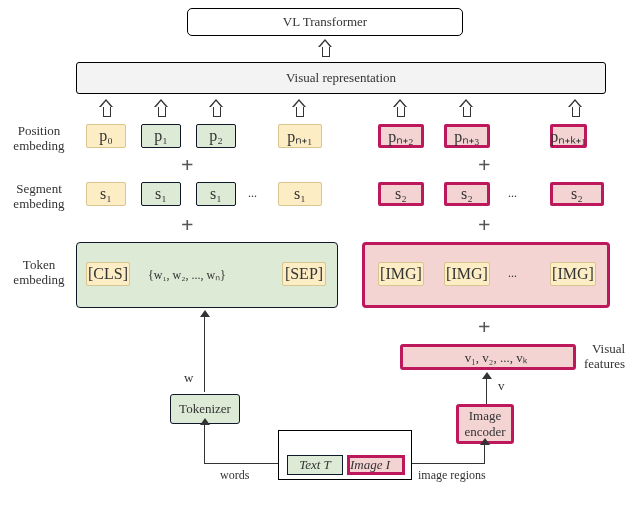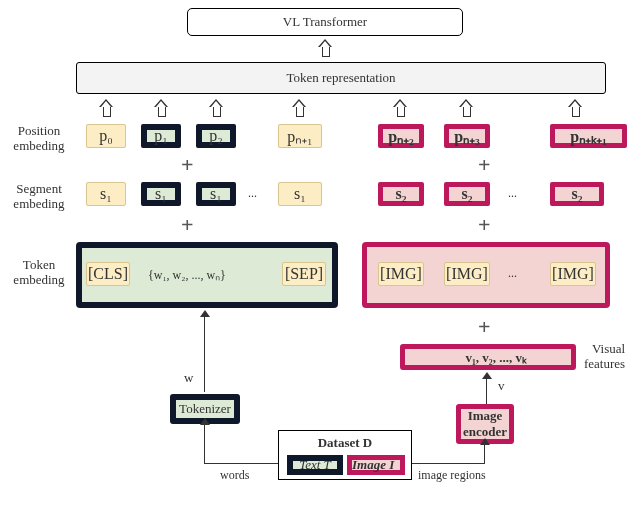--- a/index.html
+++ b/index.html
@@ -16,22 +16,22 @@
   .abs { position: absolute; }
   .box {
     border: 1px solid #333;
     background: #fff;
     display: flex;
     align-items: center;
     justify-content: center;
     border-radius: 2px;
   }
   .yellow { background: #fdedc4; border: 1px solid #d9c590; }
-  .green  { background: #dcead6; border: 6px solid #0f172a; }
-  .pink   { background: #f4d3d3; border: 5px solid #be185d; font-weight: bold; }
+  .green  { background: #dcead6; border: 1px solid #0f172a; }
+  .pink   { background: #f4d3d3; border: 3px solid #be185d; }
   .plain-border { border: 1px solid #000; background:#fff; }
   .label-left {
     position: absolute;
     text-align: center;
     width: 70px;
     line-height: 1.15;
   }
   .label-right {
     position: absolute;
     text-align: right;
@@ -114,21 +114,21 @@
 
 <div class="abs box plain-border" style="left:187px; top:8px; width:276px; height:28px; border-radius:5px;">
   <span>VL Transformer</span>
 </div>
 
 <div class="upArrow abs" style="left:319px; top:40px;">
     <span class="fill"></span>
   </div>
 
 <div class="abs box plain-border" style="left:76px; top:62px; width:530px; height:32px; border-radius:3px; background:#f3f3f3;">
-  <span>Token representation</span>
+  <span>Visual representation</span>
 </div>
 
 <div class="upArrow abs" style="left:100px; top:100px;">
     <span class="fill"></span>
   </div>
 <div class="upArrow abs" style="left:155px; top:100px;">
     <span class="fill"></span>
   </div>
 <div class="upArrow abs" style="left:210px; top:100px;">
     <span class="fill"></span>
@@ -160,21 +160,21 @@
   </div>
 <div class="abs token yellow" style="left:278px; top:124px; width:44px;">
     <span>pₙ₊₁</span>
   </div>
 <div class="abs token pink" style="left:378px; top:124px; width:46px;">
     <span>pₙ₊₂</span>
   </div>
 <div class="abs token pink" style="left:444px; top:124px; width:46px;">
     <span>pₙ₊₃</span>
   </div>
-<div class="abs token pink" style="left:550px; top:124px; width:77px;">
+<div class="abs token pink" style="left:550px; top:124px; width:37px;">
     <span>pₙ₊ₖ₊₁</span>
   </div>
 
 <div class="plus" style="left:181px; top:154px;">+</div>
 <div class="plus" style="left:478px; top:154px;">+</div>
 
 <div class="label-left" style="left:4px; top:182px; white-space:pre-line;">Segment
 embeding</div>
 
 <div class="abs token yellow" style="left:86px; top:182px; width:40px;">
@@ -247,21 +247,20 @@
 <div class="abs green" style="left:170px; top:394px; width:70px; height:30px; border-radius:3px; display:flex; align-items:center; justify-content:center;">
   <span>Tokenizer</span>
 </div>
 
 <div class="abs pink" style="left:456px; top:404px; width:58px; height:40px; border-radius:3px; display:flex; align-items:center; justify-content:center; text-align:center; white-space:pre-line;">
   <span>Image
 encoder</span>
 </div>
 
 <div class="abs plain-border" style="left:278px; top:430px; width:134px; height:50px; border-width:1.5px;">
-  <div class="abs" style="left:0; right:0; top:4px; text-align:center; font-weight:700;">Dataset D</div>
   <div class="abs green" style="left:8px; top:24px; width:56px; height:20px; display:flex; align-items:center; justify-content:center; font-style:italic;">
     <span>Text T</span>
   </div>
   <div class="abs pink" style="left:68px; top:24px; width:58px; height:20px; display:flex; align-items:center; justify-content:flex-start; font-style:italic;">
     <span>Image I</span>
   </div>
 </div>
 
 <div class="line" style="left:205px; top:463px; width:73px; height:1px;"></div>
 <div class="line" style="left:204px; top:424px; width:1px; height:40px;"></div>

